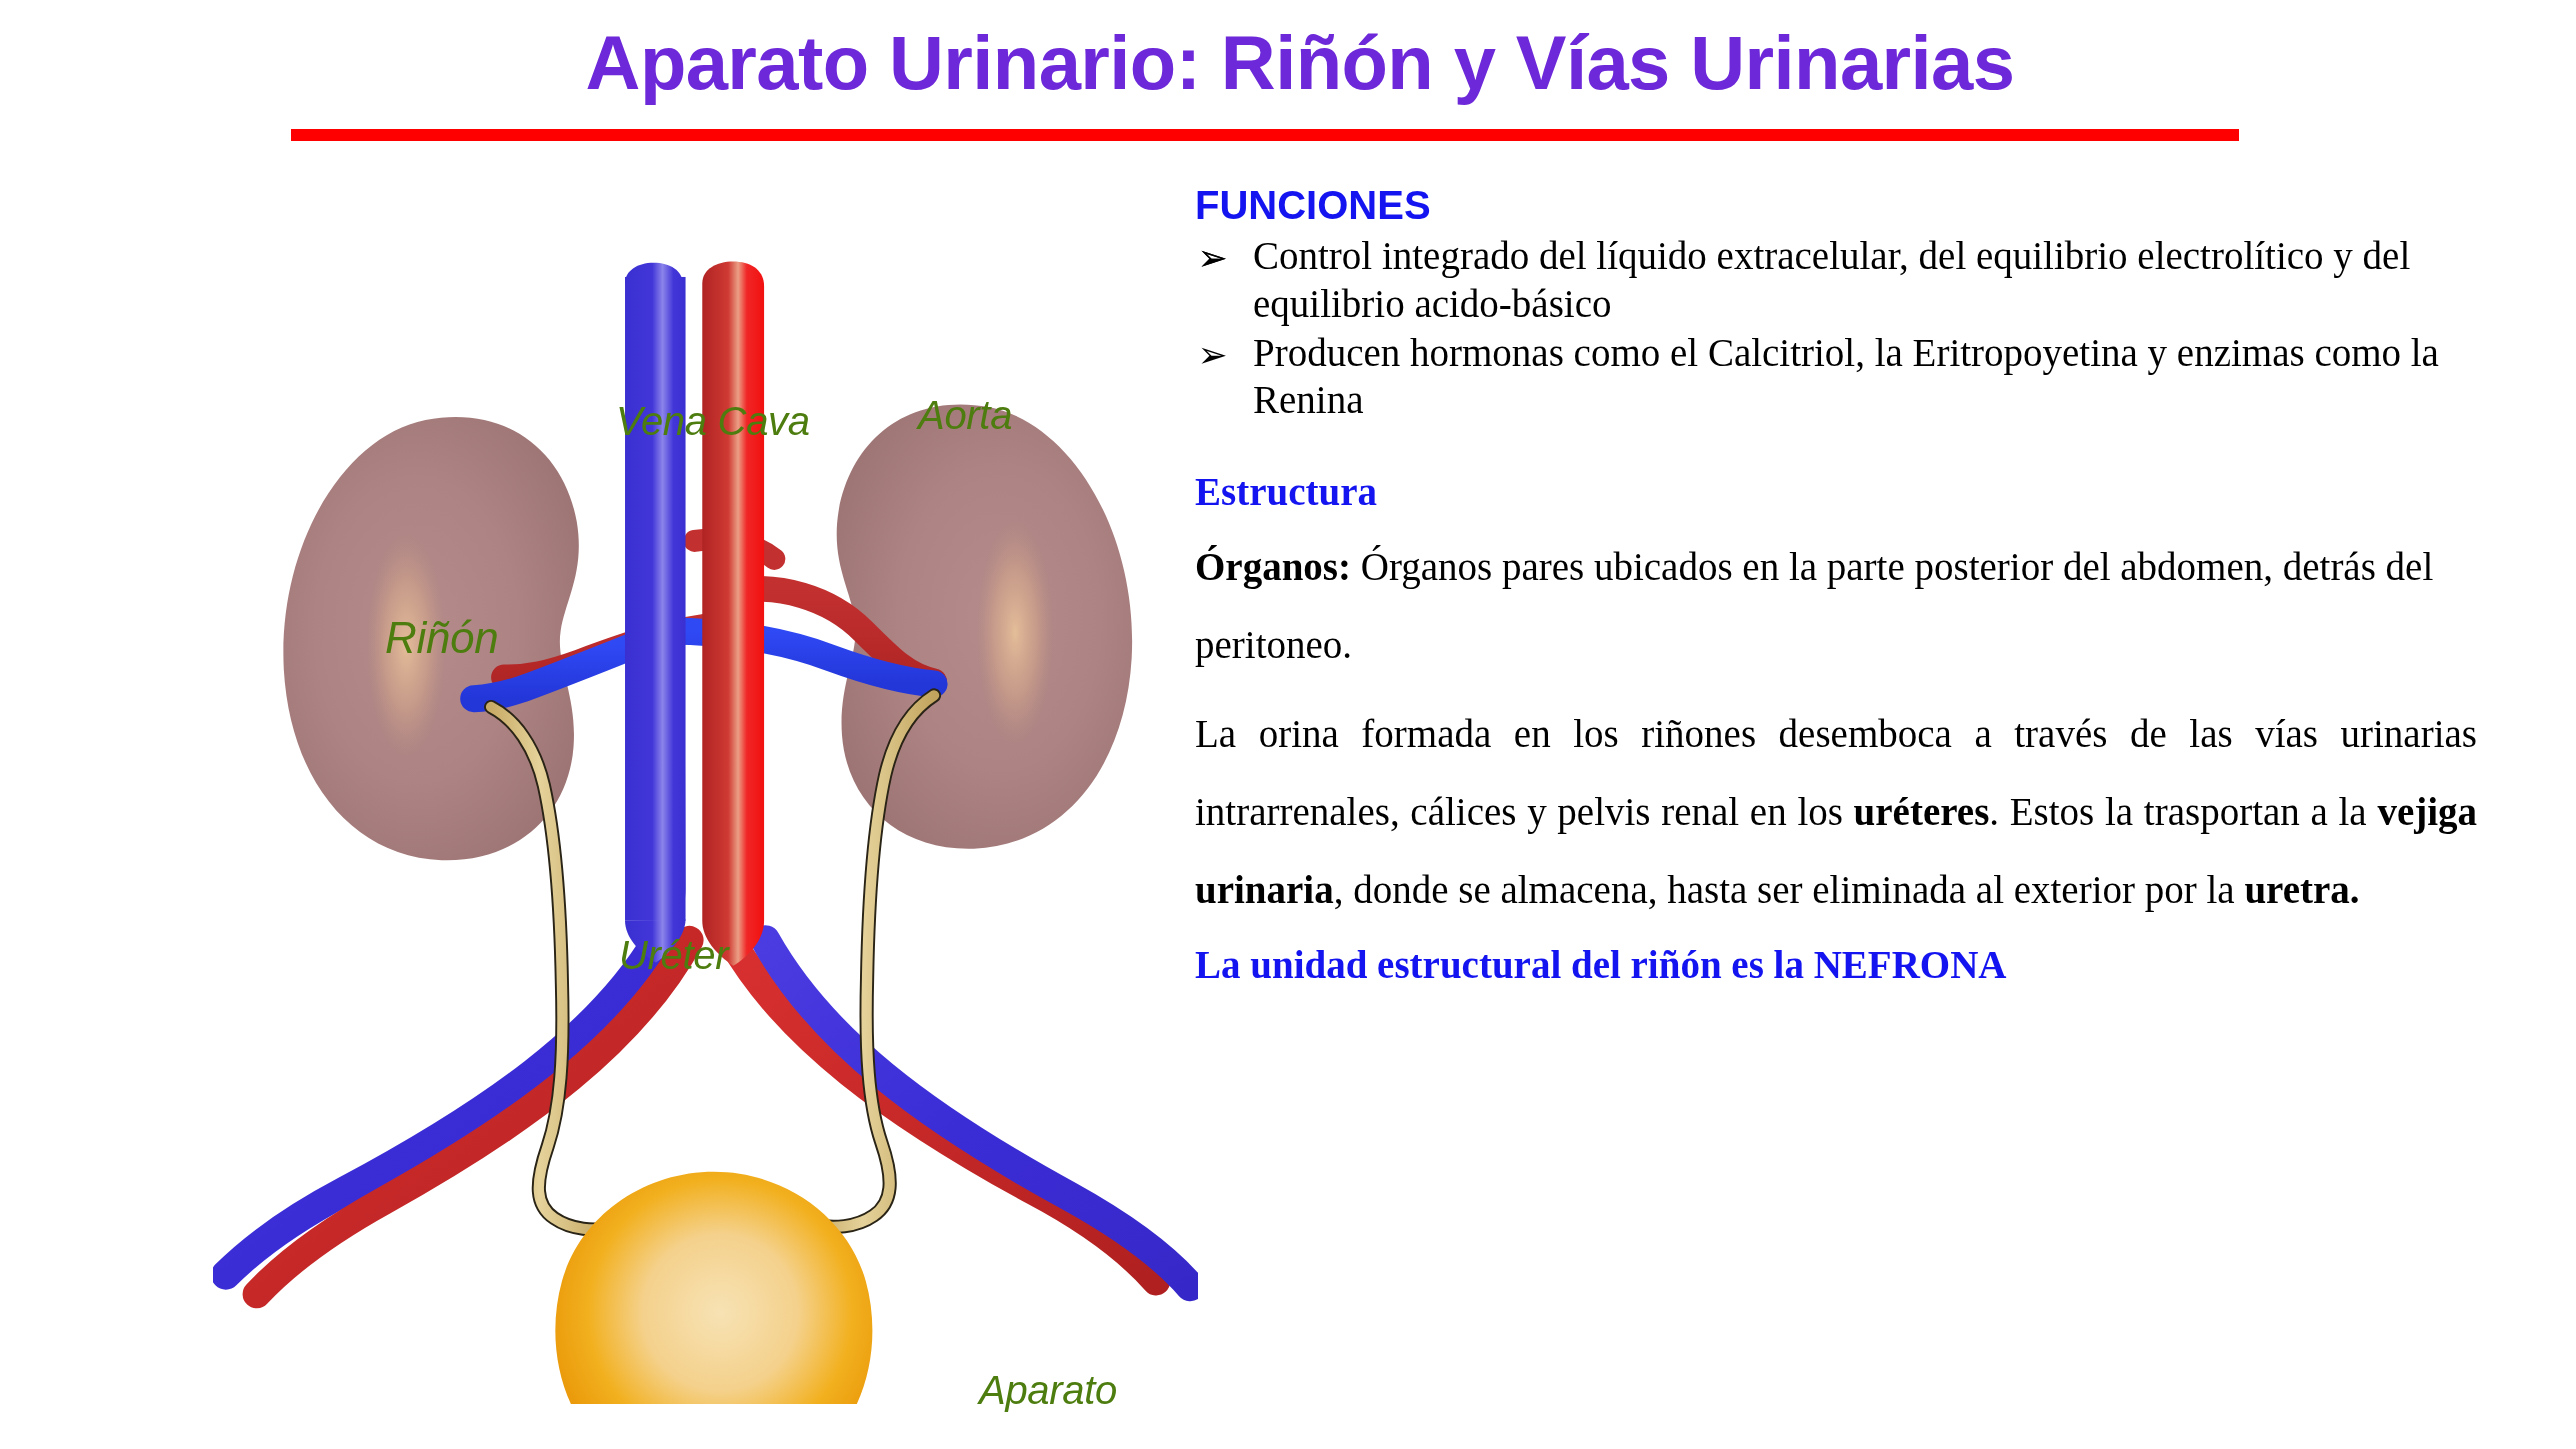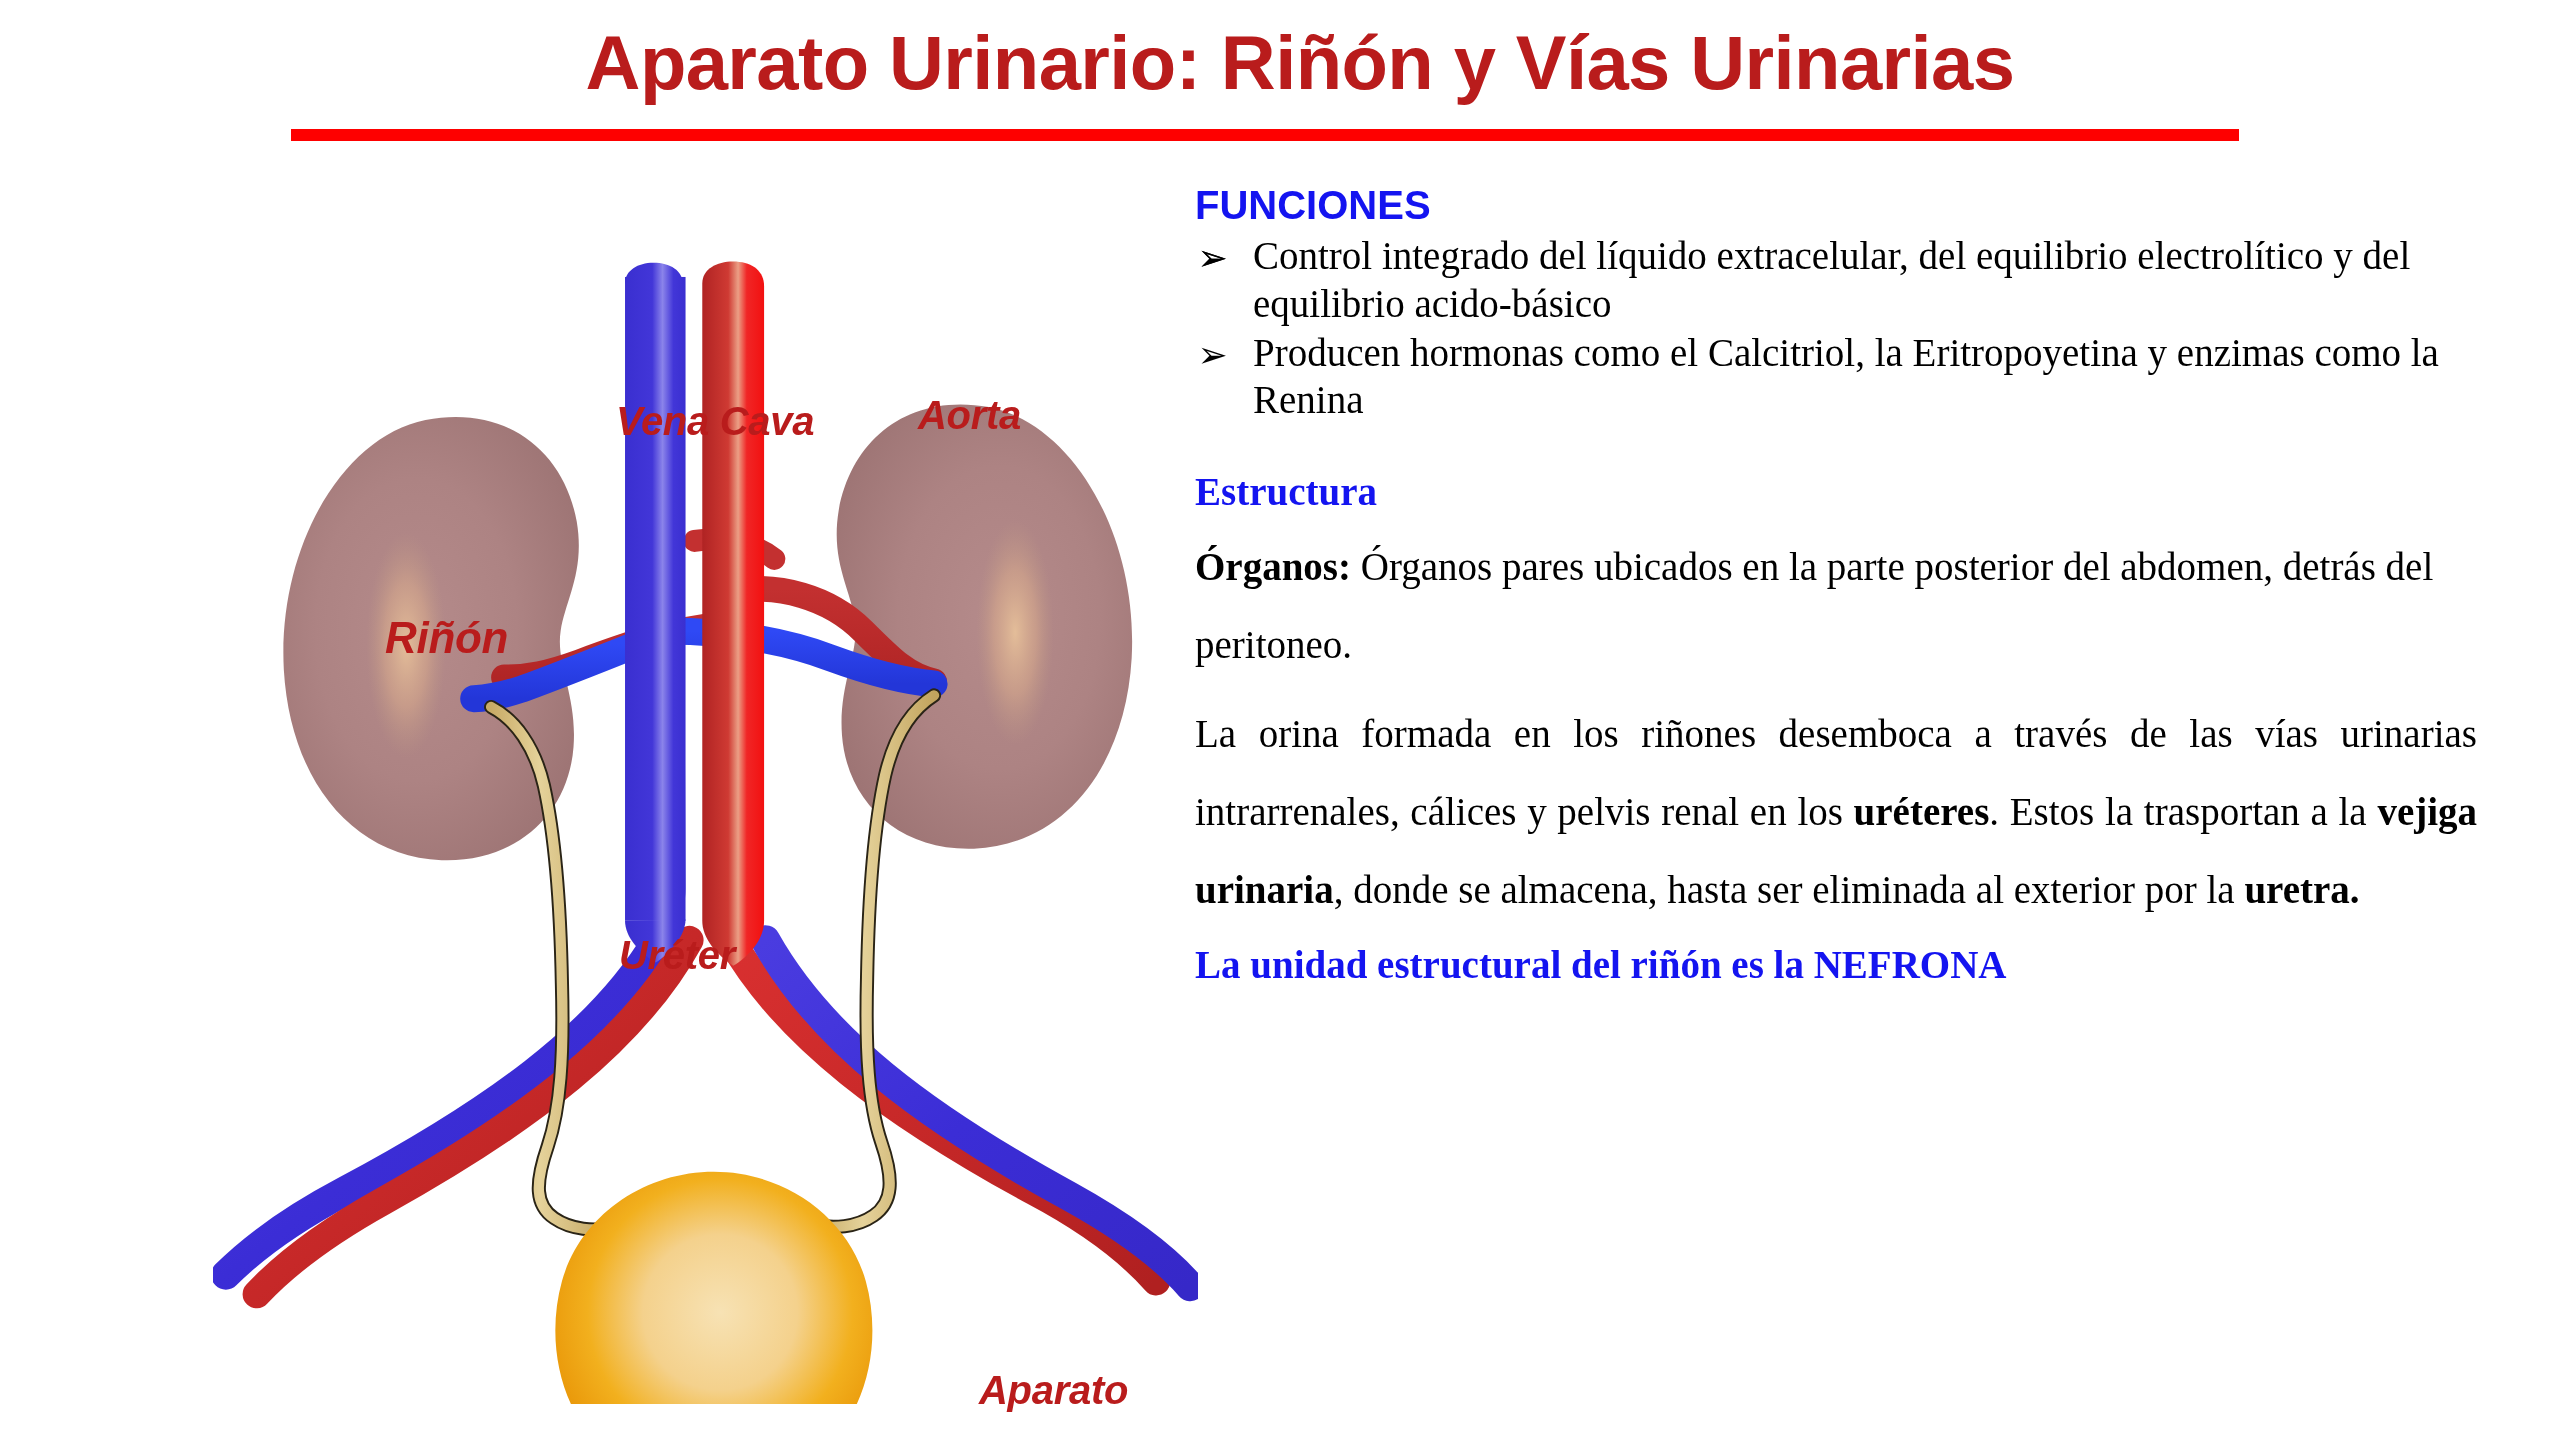--- a/index.html
+++ b/index.html
@@ -20,21 +20,21 @@
   #title-block {
     position: absolute;
     left: 0; top: 19.3px;
     width: 2576px;
     text-align: center;
   }
   #page-title {
     font-family: "Liberation Sans", "DejaVu Sans", sans-serif;
     font-size: 76px;
     font-weight: bold;
-    color: #b91c1c;
+    color: #6d28d9;
     letter-spacing: -0.6px;
     line-height: 1.15;
     white-space: nowrap;
     margin-left: 24px;
   }
   #title-rule {
     position: absolute;
     left: 291px;
     top: 129px;
     width: 1948px;
@@ -48,23 +48,23 @@
     left: 213px;
     top: 180px;
     width: 985px;
     height: 1224px;
   }
   #diagram svg { display: block; width: 100%; height: 100%; }
 
   .diagram-label {
     position: absolute;
     font-family: "Liberation Sans", "DejaVu Sans", sans-serif;
-    font-weight: bold;
+    font-weight: normal;
     font-style: italic;
-    color: #b91c1c;
+    color: #4d7c0f;
     white-space: nowrap;
     font-size: 40px;
     letter-spacing: -0.3px;
     text-align: right;
   }
   #label-vena-cava { left: 403px;  top: 219px; font-size: 40px; }
   #label-aorta     { left: 705px; top: 213px; font-size: 40px; }
   #label-rinon     { left: 172px;  top: 433px; font-size: 44px; }
   #label-ureter    { left: 406px;  top: 753px; font-size: 40px; }
   #label-vejiga    { left: 766px; top: 1188px; font-size: 40px; }

